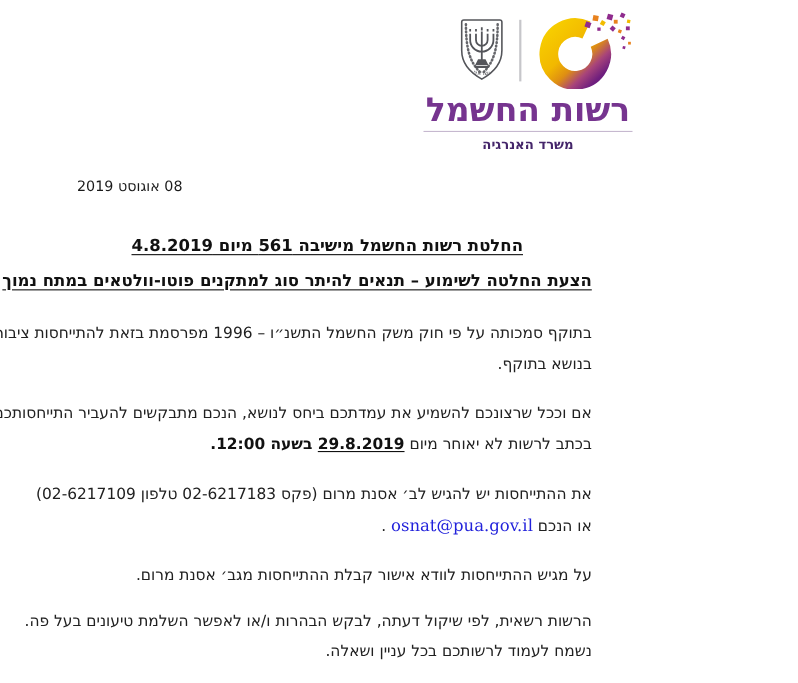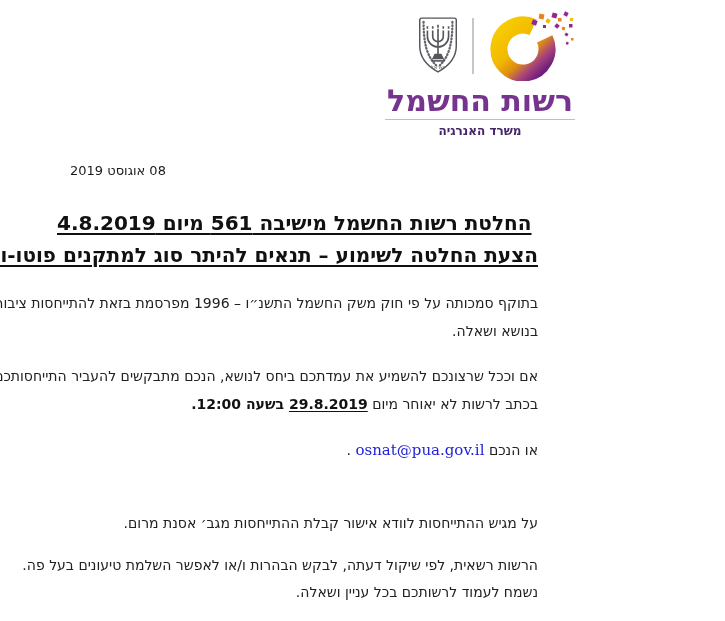--- a/index.html
+++ b/index.html
@@ -16,21 +16,21 @@
     color:#76348f;letter-spacing:0px;white-space:nowrap;
   }
   .wordmark-rule{border-top:1px solid #c6b8cf;margin:3px 2px 4px 2px;}
   .ministry{text-align:center;font-weight:bold;font-size:12px;color:#44256a;white-space:nowrap;}
   
   .doc-date{
     position:absolute;top:163px;left:70px;direction:rtl;font-size:13px;color:#1a1a1a;
     white-space:nowrap;
   }
   .block{position:absolute;left:57px;right:57px;direction:rtl;text-align:right;white-space:nowrap;}
-  .titles{top:207px;text-align:left;font-size:20px;line-height:32px;font-weight:bold;color:#111;}
+  .titles{top:207px;text-align:center;font-size:15px;line-height:32px;font-weight:bold;color:#111;}
   .titles .tline{text-decoration:underline;text-underline-offset:3px;}
   .para{font-size:14px;line-height:28px;}
   .p1{top:289px;}
   .p2{top:362px;}
   .p3{top:436px;}
   .p4{top:509px;}
   .p5{top:552px;line-height:27px;}
   .bold{font-weight:bold;color:#111;}
   .bold-underline{font-weight:bold;color:#111;text-decoration:underline;text-underline-offset:2px;}
   .email-link{
@@ -102,29 +102,30 @@
 
   <div class="doc-date">08 אוגוסט 2019</div>
 
   <div class="block titles">
     <div><span class="tline">החלטת רשות החשמל מישיבה 561 מיום 4.8.2019</span></div>
     <div><span class="tline">הצעת החלטה לשימוע – תנאים להיתר סוג למתקנים פוטו-וולטאים במתח נמוך</span></div>
   </div>
 
   <div class="block para p1">
     <div>בתוקף סמכותה על פי חוק משק החשמל התשנ״ו – 1996 מפרסמת בזאת להתייחסות ציבורית  (שימוע)</div>
-    <div>בנושא ושאלה.</div>
+    <div>בנושא בתוקף.</div>
   </div>
 
   <div class="block para p2">
     <div>אם וככל שרצונכם להשמיע את עמדתכם ביחס לנושא, הנכם מתבקשים להעביר התייחסותכם</div>
     <div><span>בכתב לרשות לא יאוחר מיום  </span><span class="bold-underline">29.8.2019</span><span class="bold">  בשעה 12:00.</span></div>
   </div>
 
   <div class="block para p3">
+    <div>את ההתייחסות יש להגיש לב׳ אסנת מרום (פקס 02-6217183 טלפון 02-6217109)</div>
     <div><span>או הנכם </span><a href="#" class="email-link">osnat@pua.gov.il</a><span> .</span></div>
   </div>
 
   <div class="block para p4">
     <div>על מגיש ההתייחסות לוודא אישור קבלת ההתייחסות מגב׳ אסנת מרום.</div>
   </div>
 
   <div class="block para p5">
     <div>הרשות רשאית, לפי שיקול דעתה, לבקש הבהרות ו/או לאפשר השלמת טיעונים בעל פה.</div>
     <div>נשמח לעמוד לרשותכם בכל עניין ושאלה.</div>

